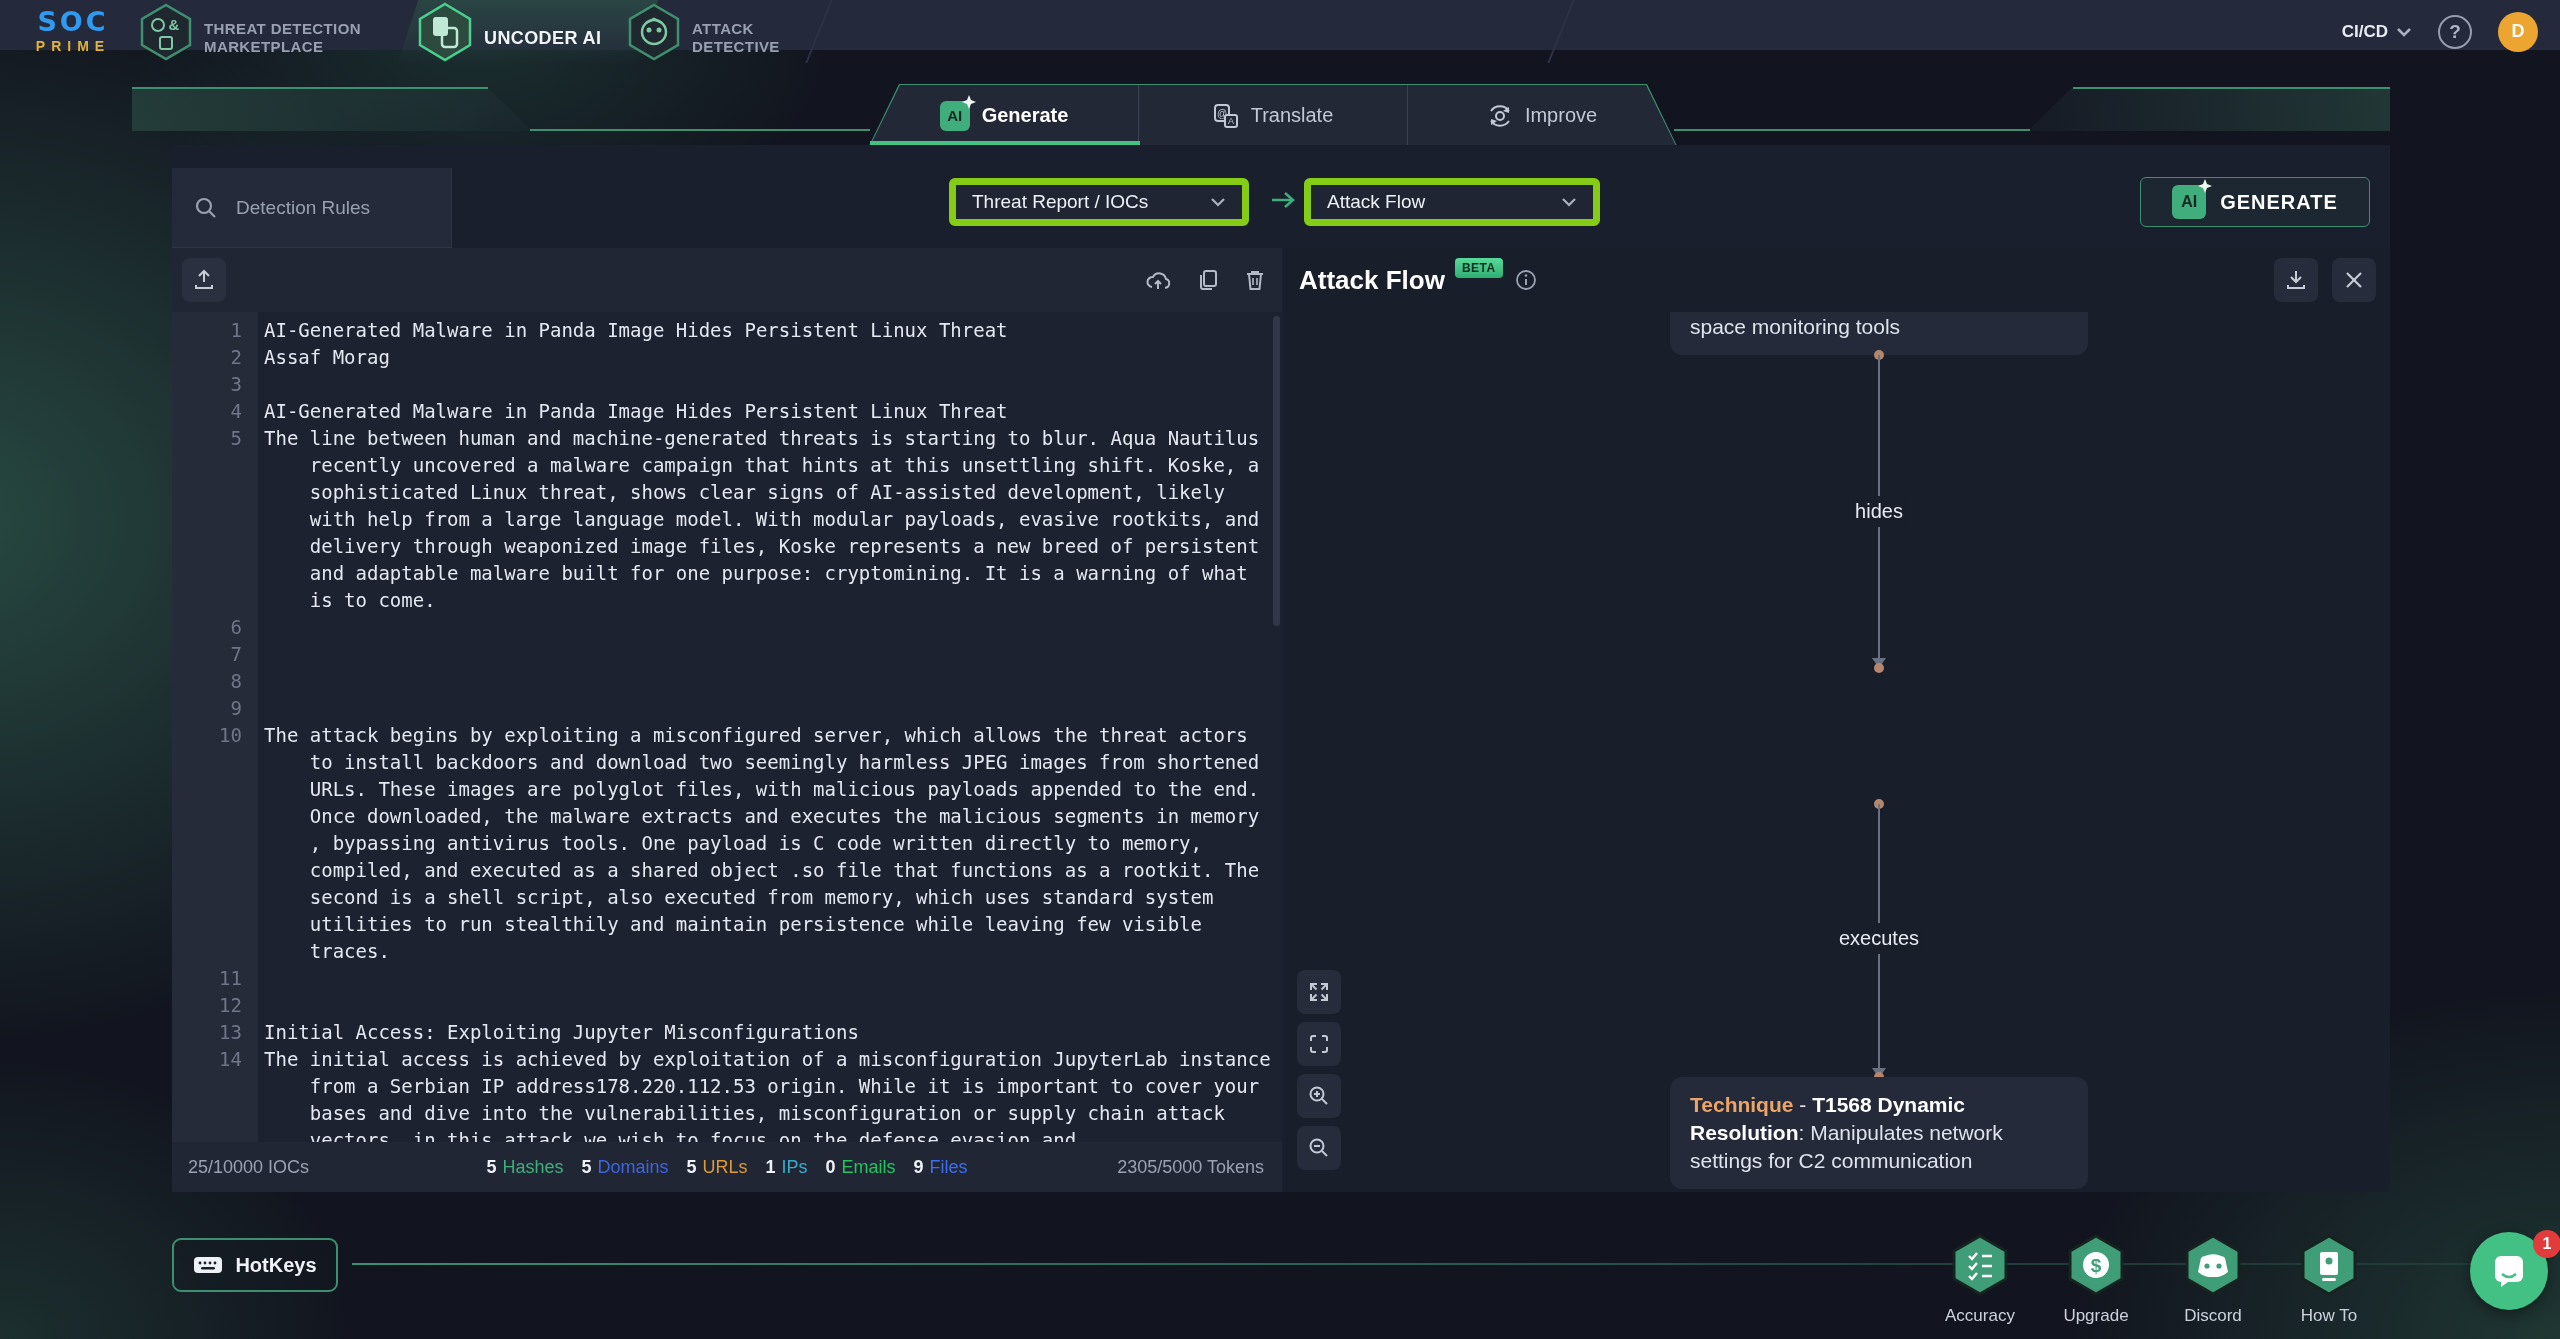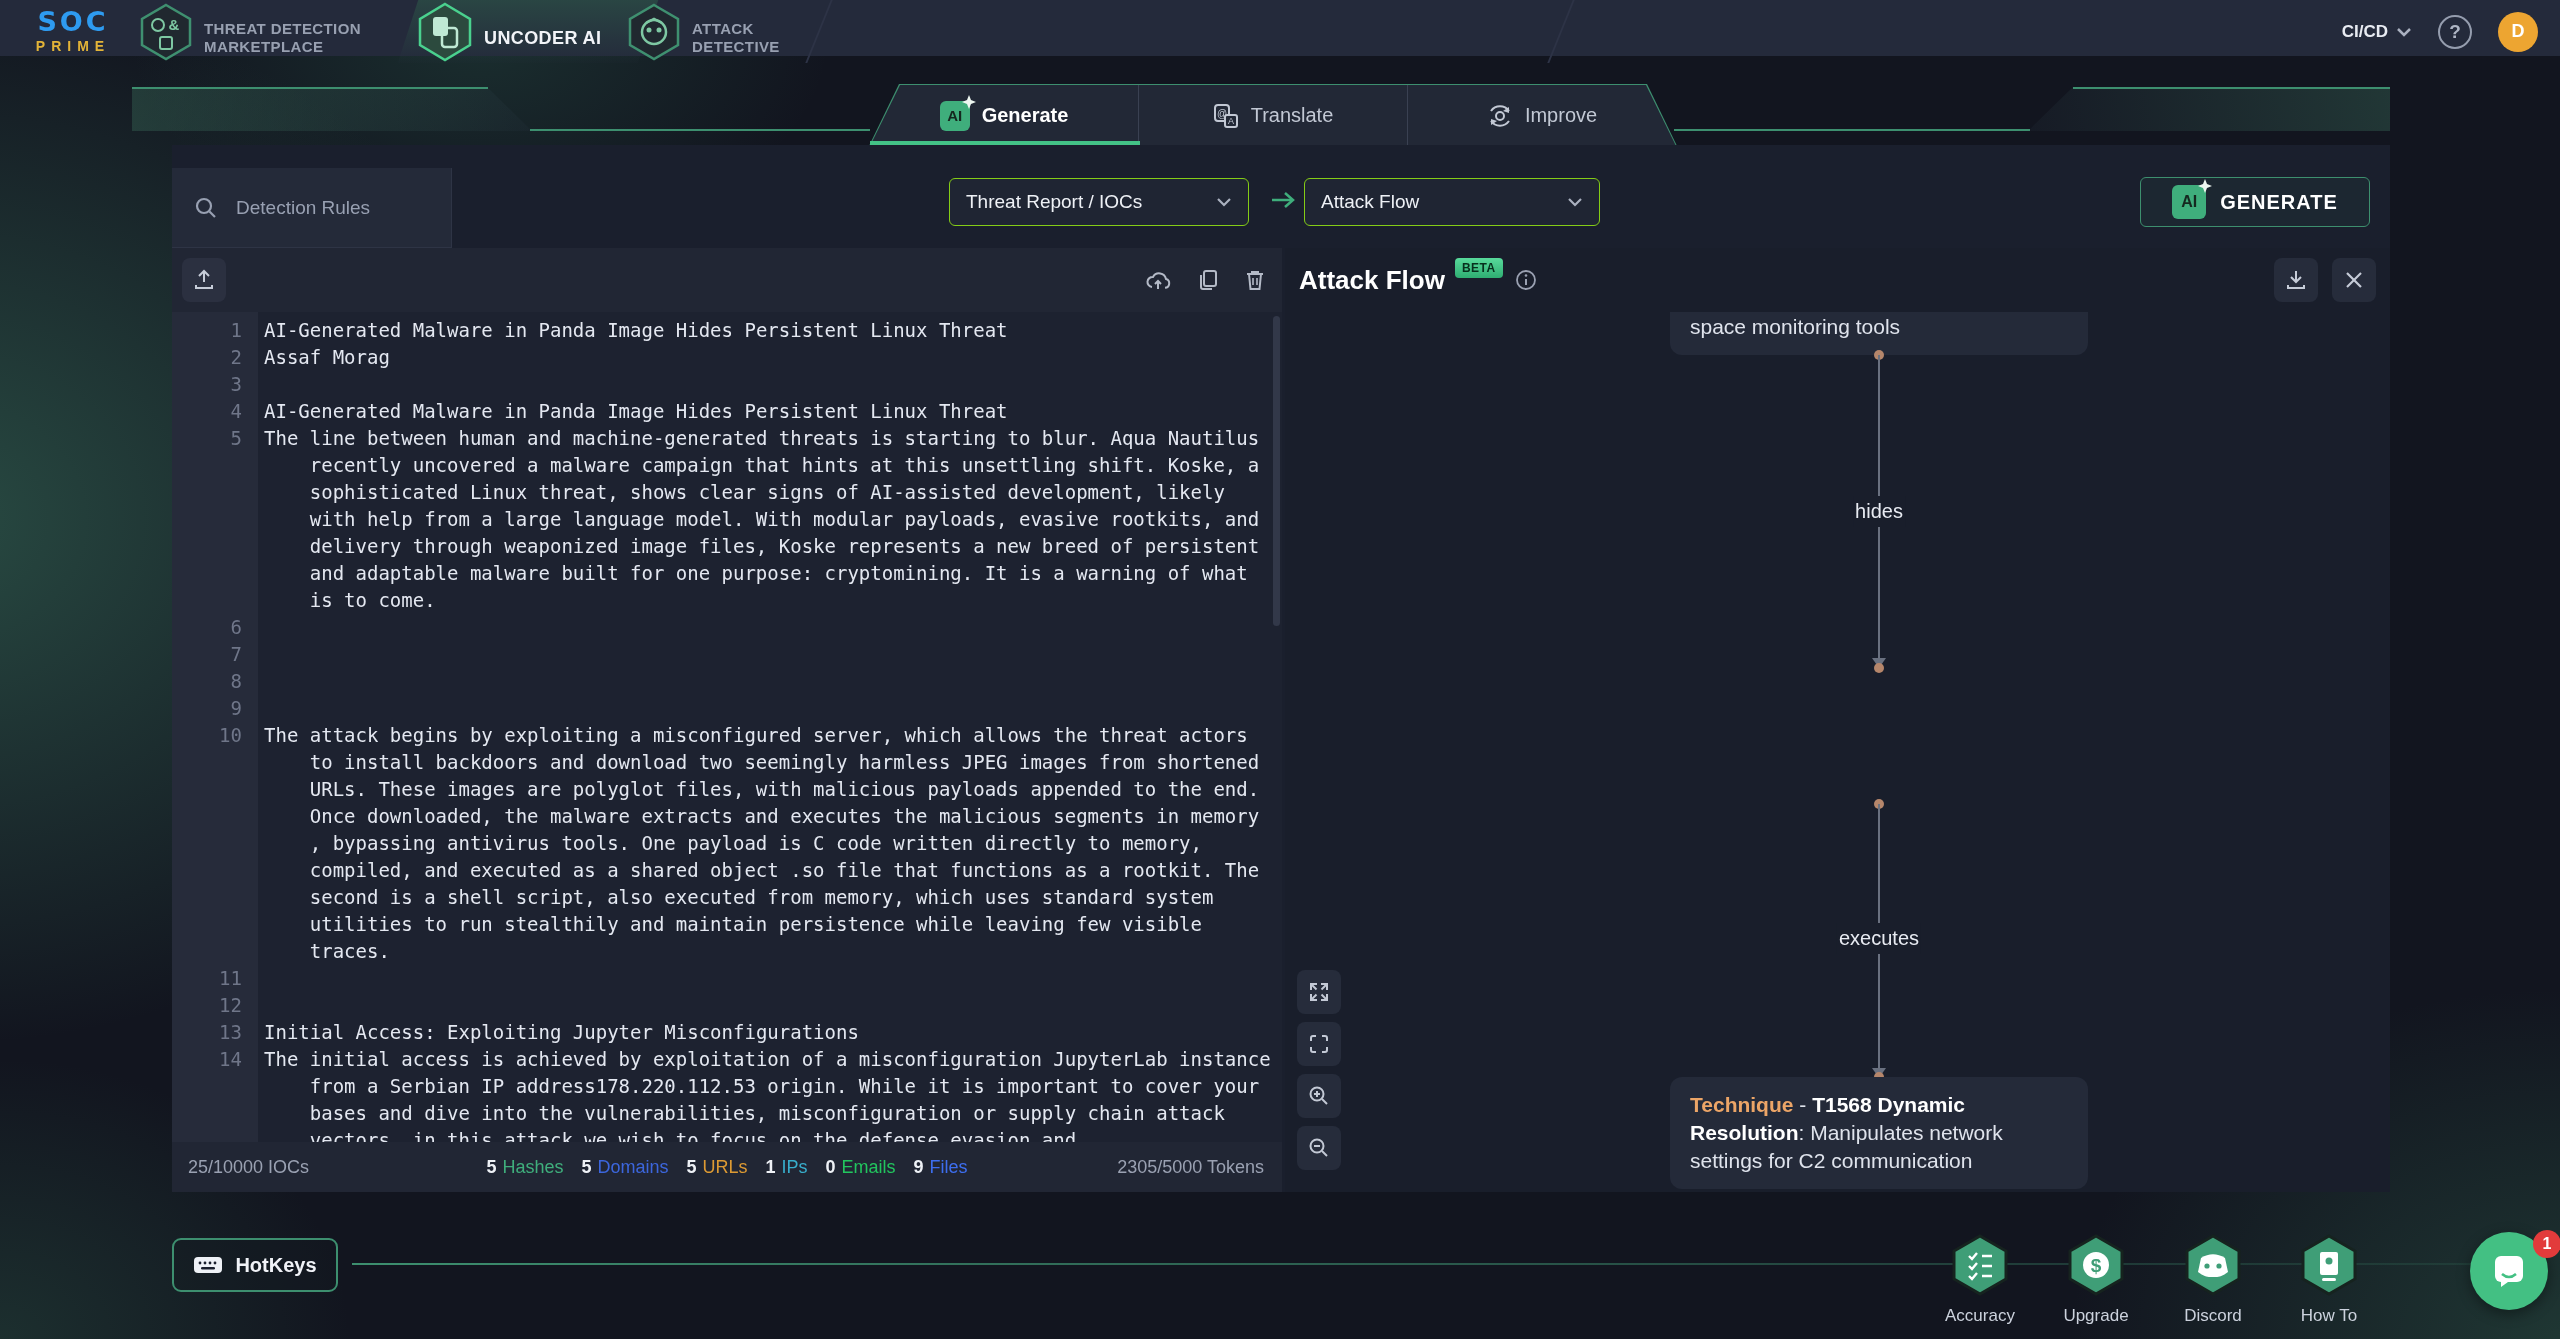--- a/index.html
+++ b/index.html
@@ -8,21 +8,21 @@
     position:relative;width:2560px;height:1339px;overflow:hidden;
     font-family:"Liberation Sans",sans-serif;color:#dfe3ec;
     background:
       radial-gradient(900px 750px at -60px 520px, rgba(58,118,95,.55), transparent 70%),
       radial-gradient(500px 300px at 480px 40px, rgba(64,160,118,.18), transparent 70%),
       radial-gradient(700px 500px at 2560px 1339px, rgba(47,96,76,.45), transparent 70%),
       radial-gradient(500px 400px at 0px 1339px, rgba(47,96,76,.35), transparent 70%),
       #12151f;
   }
   
-  .nav{position:absolute;left:0;top:0;width:2560px;height:56px;background:#242a3b;}
+  .nav{position:absolute;left:0;top:0;width:2560px;height:50px;background:#242a3b;}
   .nav-slash{position:absolute;top:0;width:2px;height:63px;background:#2d3346;transform:skewX(-22deg);}
   .nav-active-bg{position:absolute;left:408px;top:0;width:240px;height:63px;transform:skewX(-18deg);
     background:linear-gradient(180deg, rgba(46,92,74,.55), rgba(36,42,59,.1));}
   .logo{position:absolute;left:35px;top:8px;width:76px;text-align:center;line-height:1;}
   .logo .l1{font-size:27px;font-weight:700;letter-spacing:3px;color:#2e9bf0;font-family:"DejaVu Sans",sans-serif;}
   .logo .l2{font-size:14px;font-weight:700;letter-spacing:6px;color:#e3b438;margin-top:4px;}
   .nav-item{position:absolute;top:0;height:63px;display:flex;align-items:center;gap:12px;cursor:pointer;}
   .nav-label{font-size:15px;font-weight:700;letter-spacing:.4px;color:#98a0b1;line-height:18px;margin-top:12px;}
   .nav-label.active{color:#f2f4f8;font-size:18px;}
   .hex-ic{flex:0 0 auto;}
@@ -54,21 +54,21 @@
   .tab-underline{position:absolute;left:870px;top:141px;width:270px;height:5px;background:#43c286;}
   .ai-chip{width:30px;height:30px;border-radius:6px;background:#3fae7c;position:relative;display:flex;align-items:center;justify-content:center;
     color:#15281f;font-weight:700;font-size:15px;}
   .ai-chip svg{position:absolute;right:-6px;top:-6px;}
   
   .main{position:absolute;left:172px;top:145px;width:2218px;height:1047px;background:#1a1f2d;}
   .search-box{position:absolute;left:0;top:23px;width:280px;height:80px;background:#242a39;
     border-right:1px solid #2e3445;border-bottom:1px solid #2e3445;display:flex;align-items:center;gap:16px;padding:0 22px;cursor:text;}
   .search-box input{background:transparent;border:none;outline:none;color:#98a0b2;font-size:19px;width:190px;font-family:inherit;}
   .search-box input::placeholder{color:#98a0b2;}
-  .select{position:absolute;top:33px;height:48px;border:1px solid #84cc16;border-radius:6px;background:#1f2533;
+  .select{position:absolute;top:33px;height:48px;border:7px solid #84cc16;border-radius:6px;background:#1f2533;
     display:flex;align-items:center;justify-content:space-between;padding:0 16px;font-size:19px;color:#eef1f6;cursor:pointer;}
   .flow-arrow{position:absolute;left:1098px;top:43px;color:#3fae7c;}
   .generate-btn{position:absolute;left:1968px;top:32px;width:230px;height:50px;border:1px solid #3d8f6e;border-radius:6px;
     background:rgba(63,174,124,.06);display:flex;align-items:center;justify-content:center;gap:14px;cursor:pointer;}
   .generate-btn .lbl{color:#fff;font-weight:700;font-size:20px;letter-spacing:1px;}
   
   .ed-toolbar{position:absolute;left:0;top:103px;width:1110px;height:64px;background:#212634;}
   .sq-btn{width:44px;height:44px;border-radius:8px;background:#2b3040;display:flex;align-items:center;justify-content:center;
     color:#c6ccd8;cursor:pointer;}
   .ed-toolbar .up{position:absolute;left:10px;top:10px;}

